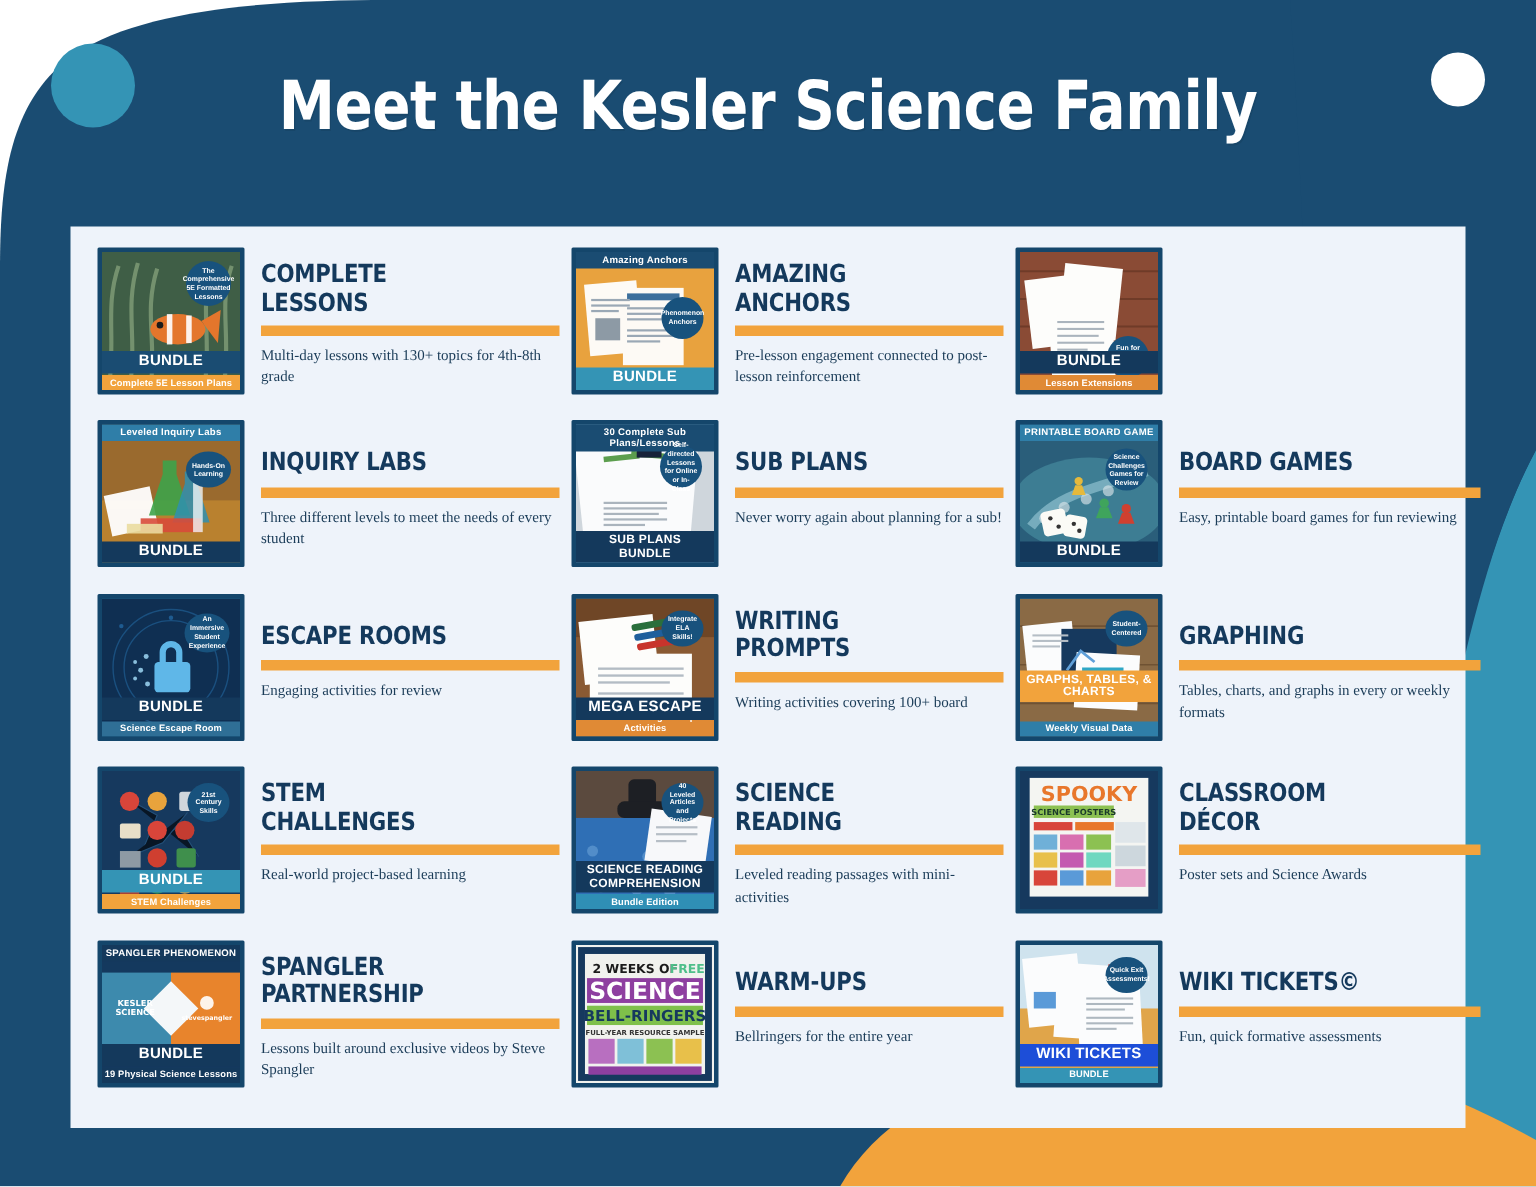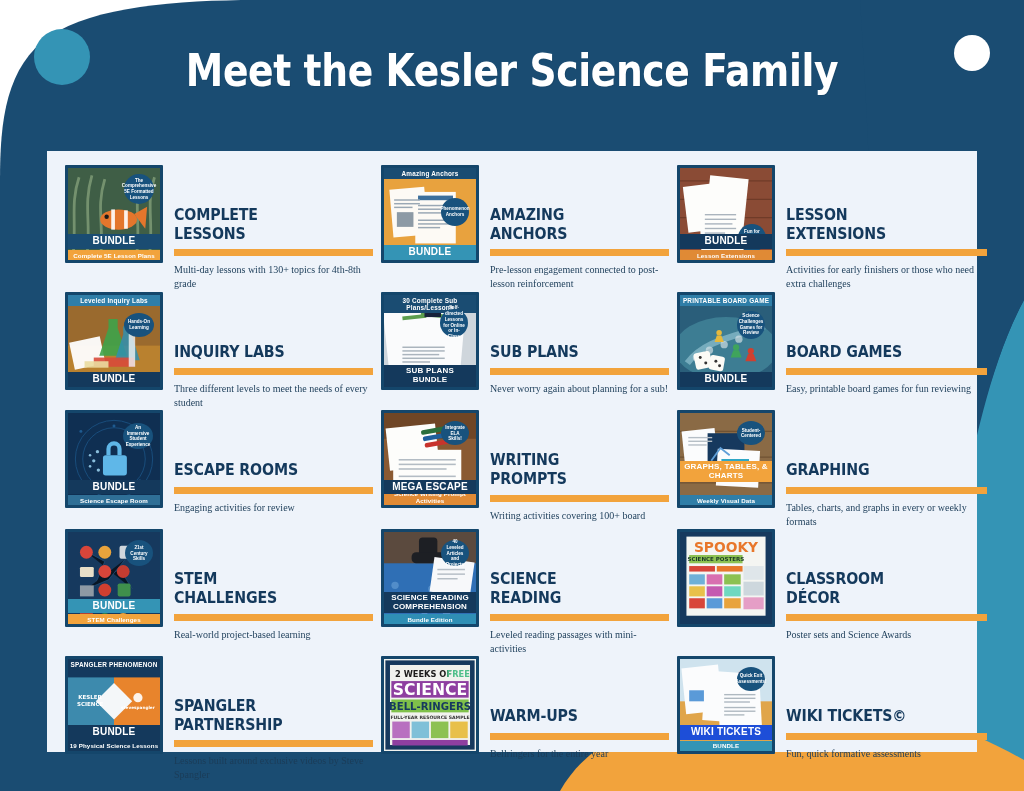--- a/index.html
+++ b/index.html
@@ -129,21 +129,21 @@
     font-weight: bold;
     text-align: center;
     display: flex;
     align-items: center;
     justify-content: center;
     line-height: 1.25;
     padding: 3px;
     box-sizing: border-box;
   }
 
-  .body { flex: 1 1 auto; min-width: 0; padding-top: 9px; margin-top: 32px; }
+  .body { flex: 1 1 auto; min-width: 0; padding-top: 9px; }
   .item-title {
     color: #14395c;
     font-weight: bold;
     font-size: 16.6px;
     line-height: 1.12;
     letter-spacing: -0.15px;
     font-family: "DejaVu Sans", sans-serif;
     font-stretch: condensed;
     transform: scaleX(0.95);
     transform-origin: left center;
@@ -283,26 +283,20 @@
                   <rect x="27" y="55" width="34" height="1.5"></rect>
           <rect x="27" y="60" width="30" height="1.5"></rect>
                   <rect x="27" y="65" width="34" height="1.5"></rect>
           <rect x="27" y="70" width="22" height="1.5"></rect>
                 </g>
       </svg>
             </div>
             <div class="badge-circle" style="top: 56px; right: 6px; width: 28px; height: 28px;">Fun for Early Finishers!</div>
             <div class="subcaption" style="background: rgb(224, 138, 53);">Lesson Extensions</div>
             <div class="caption" style="background: rgb(20, 57, 92); bottom: 11px; white-space: pre-line;">BUNDLE</div>
-          </div>
-          <div class="body">
-            <div class="item-title">LESSON
-EXTENSIONS</div>
-            <div class="rule"></div>
-            <div class="item-desc">Activities for early finishers or those who need extra challenges</div>
           </div>
         </div>
         <div class="item one-line">
           <div class="thumb">
             <div class="inner">
               <svg class="thumb-svg" viewBox="0 0 100 100" preserveAspectRatio="none">
         <rect width="100" height="100" fill="#9a6a2e"></rect>
         <rect x="0" y="55" width="100" height="45" fill="#b9812f"></rect>
         <g fill="#fff" opacity=".95">
                   <rect x="4" y="48" width="34" height="30" transform="rotate(-12 21 63)"></rect>

